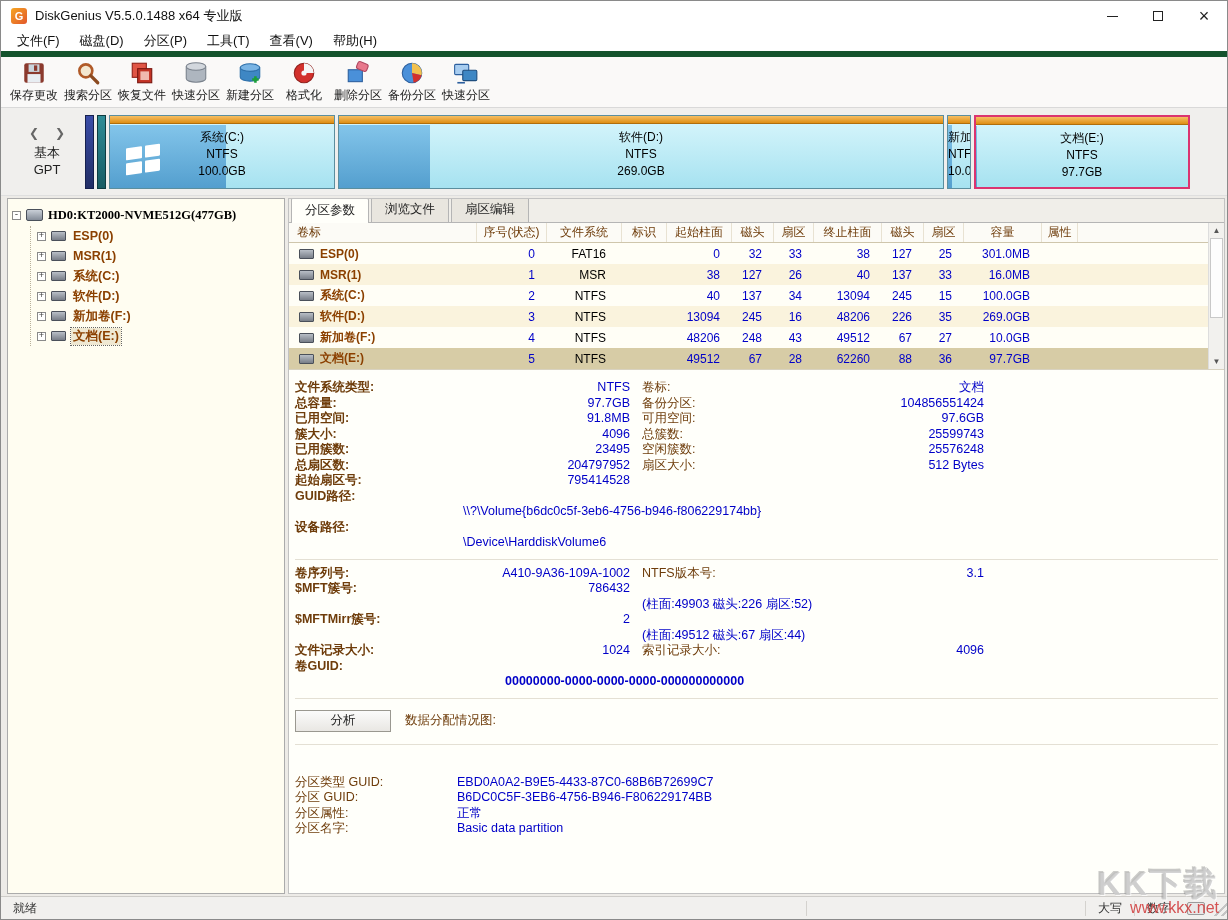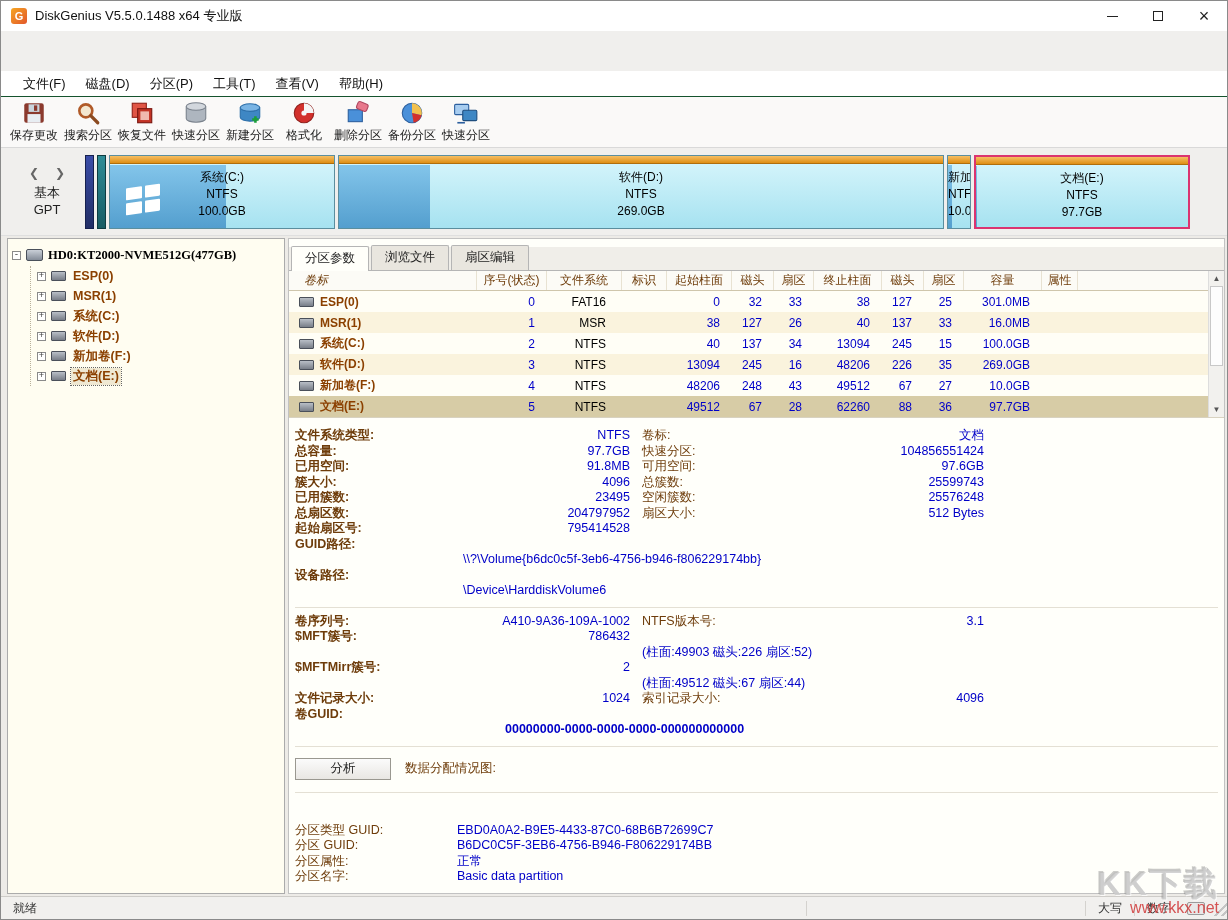--- a/index.html
+++ b/index.html
@@ -12,21 +12,21 @@
   .app-icon{width:16px;height:16px;margin:0 8px 0 10px;border-radius:3px;background:linear-gradient(135deg,#F6A623,#E2562B);position:relative;}
   .app-icon::after{content:"G";position:absolute;inset:0;color:#fff;font-size:11px;font-weight:bold;text-align:center;line-height:16px;}
   .title{font-size:13px;color:#111;}
   .win-controls{margin-left:auto;display:flex;height:100%;}
   .win-btn{width:46px;display:flex;align-items:center;justify-content:center;color:#222;cursor:default;}
   .glyph-min{display:block;width:11px;height:1px;background:#222;}
   .glyph-max{display:block;width:10px;height:10px;border:1px solid #222;}
   .glyph-close{font-size:18px;line-height:18px;}
 
   
-  .menubar{height:26px;background:#FFFFFF;display:flex;align-items:center;padding-left:12px;border-bottom:1px solid #14532d;flex-shrink:0;margin-top:40px;}
+  .menubar{height:26px;background:#FFFFFF;display:flex;align-items:center;padding-left:6px;border-bottom:6px solid #14532d;flex-shrink:0;}
   .menu-item{padding:3px 10px;font-size:13px;color:#111;}
 
   
   .toolbar{height:51px;background:#FAF9F8;display:flex;align-items:center;padding-left:6px;border-bottom:1px solid #D9D9D9;flex-shrink:0;}
   .tb-btn{width:54px;height:47px;display:flex;flex-direction:column;align-items:center;justify-content:center;gap:1px;}
   .tb-icon{width:26px;height:26px;}
   .tb-icon svg{width:100%;height:100%;}
   .tb-label{font-size:12px;color:#222;white-space:nowrap;}
 
   
@@ -55,33 +55,33 @@
   .tree-root{display:flex;align-items:center;gap:5px;height:20px;}
   .tree-root-label{font-size:12.5px;font-weight:bold;color:#000;white-space:nowrap;font-family:Liberation Serif, serif;}
   .expander{width:9px;height:9px;border:1px solid #8A8A8A;background:#FFF;font-size:9px;line-height:7px;text-align:center;color:#404040;flex-shrink:0;font-family:"Liberation Mono",monospace;}
   .disk-icon{width:17px;height:12px;background:linear-gradient(180deg,#C9CFD7,#848C98);border:1px solid #4A505A;border-radius:2px;flex-shrink:0;}
   .tree-children{margin-left:18px;border-left:1px dotted #B8B09A;padding-left:6px;margin-top:1px;}
   .tree-item{display:flex;align-items:center;gap:5px;height:20px;}
   .part-icon{width:15px;height:10px;background:linear-gradient(180deg,#B8BEC6,#787E88);border:1px solid #4A505A;border-radius:1px;flex-shrink:0;}
   .tree-label{font-size:12.5px;font-weight:bold;color:#8B4000;white-space:nowrap;padding:0 2px;}
   .tree-item.selected .tree-label{background:#EFE8D2;outline:1px dotted #666;}
 
-  .right-panel{flex:1;background:#FFFFFA;border:1px solid #C2C2C2;display:flex;flex-direction:column;min-width:0;position:relative;overflow:hidden;justify-content:center;}
+  .right-panel{flex:1;background:#FFFFFA;border:1px solid #C2C2C2;display:flex;flex-direction:column;min-width:0;position:relative;overflow:hidden;}
 
   
   .tabs{height:24px;background:#F0EEE9;border-bottom:1px solid #B5B5B5;display:flex;align-items:flex-end;padding-left:2px;flex-shrink:0;}
   .tab{padding:3px 13px 4px;font-size:12.5px;color:#222;border:1px solid #B5B5B5;border-bottom:none;background:#E9E6DF;margin-right:2px;border-radius:2px 2px 0 0;position:relative;}
   .tab.selected{background:#FFFFFA;top:1px;}
 
   
   .ptable{position:relative;border-bottom:1px solid #D8D2C0;flex-shrink:0;}
   .thead,.trow{display:grid;grid-template-columns:188px 70px 75px 45px 65px 42px 40px 68px 42px 40px 78px 36px 1fr;}
   .thead{height:20px;background:#FCFBF6;border-bottom:1px solid #CFC6AC;font-size:12px;color:#6E3C0A;margin-right:16px;}
   .th{border-right:1px solid #E8E2D2;text-align:center;line-height:19px;overflow:hidden;white-space:nowrap;}
-  .th:first-child{text-align:left;padding-left:15px;font-style:italic;}
+  .th:first-child{text-align:left;padding-left:8px;}
   .tbody{margin-right:16px;}
   .trow{height:21px;align-items:center;font-size:12px;background:#FFFEF6;}
   .trow:nth-child(even){background:#FAF3DD;}
   .trow.selected{background:#D7CCA6;}
   .td{overflow:hidden;white-space:nowrap;}
   .c-label{display:flex;align-items:center;padding-left:10px;gap:6px;}
   .c-label b{color:#8B4000;font-weight:bold;font-size:12px;}
   .row-part-icon{width:15px;height:10px;background:linear-gradient(180deg,#B8BEC6,#787E88);border:1px solid #4A505A;border-radius:1px;flex-shrink:0;}
   .num{text-align:right;padding-right:12px;color:#0000C8;}
   .fs{text-align:right;padding-right:16px;color:#000;}
@@ -514,21 +514,21 @@
               <span class="dl dl2">卷标:</span>
               <span class="dv dv2">文档</span>
               <span class="dv dwide"></span>
               <span class="dv dwideind"></span>
               <span class="dv dext"></span>
             </div>
 
             <div class="drow">
               <span class="dl dl1">总容量:</span>
               <span class="dv dv1">97.7GB</span>
-              <span class="dl dl2">快速分区:</span>
+              <span class="dl dl2">备份分区:</span>
               <span class="dv dv2">104856551424</span>
               <span class="dv dwide"></span>
               <span class="dv dwideind"></span>
               <span class="dv dext"></span>
             </div>
 
             <div class="drow">
               <span class="dl dl1">已用空间:</span>
               <span class="dv dv1">91.8MB</span>
               <span class="dl dl2">可用空间:</span>

